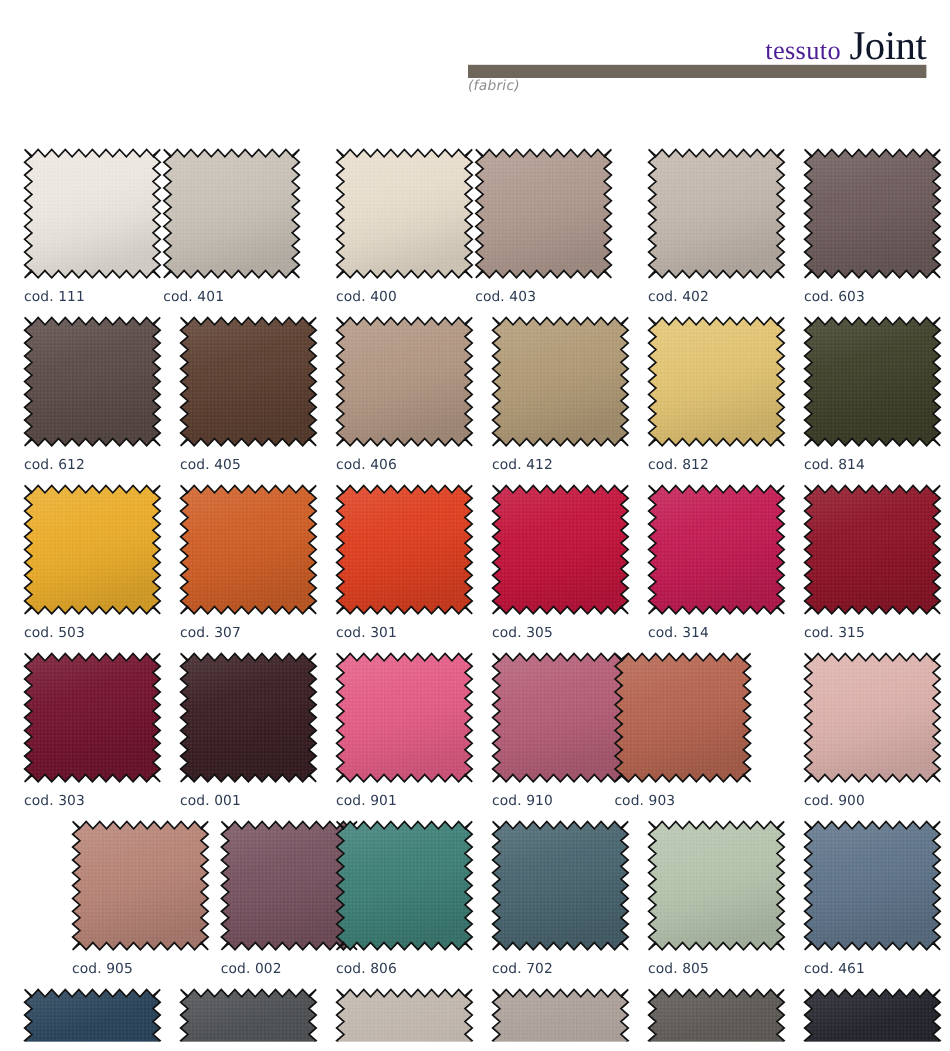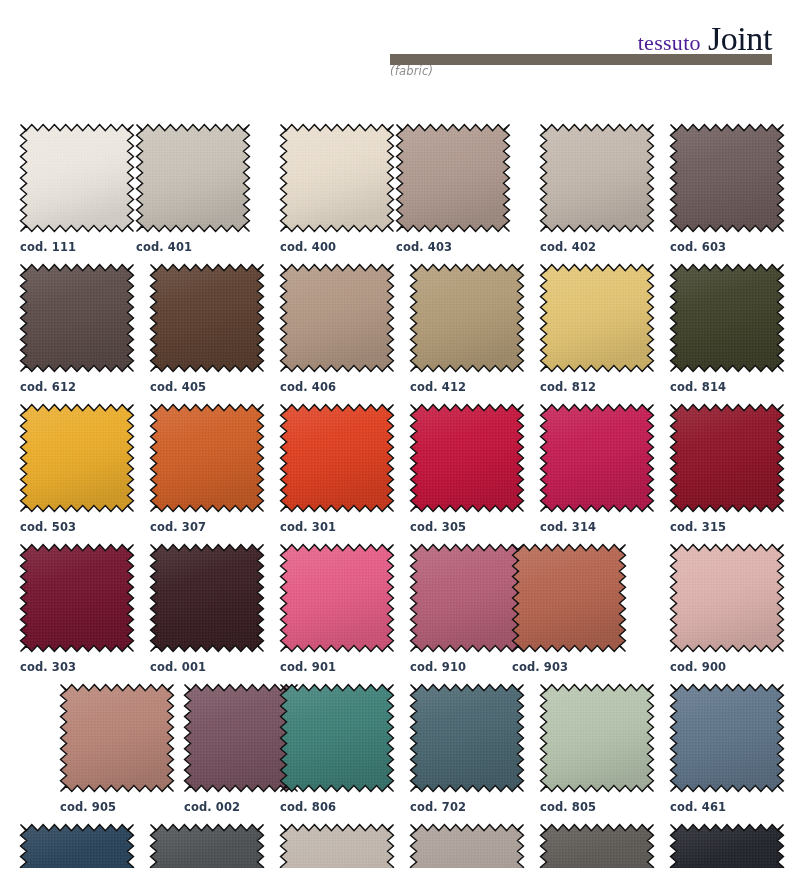--- a/index.html
+++ b/index.html
@@ -79,21 +79,20 @@
   .swatch-grid {
     position: absolute;
     left: 0;
     top: 122px;
     width: 792px;
   }
   .swatch-row {
     position: relative;
     height: 140px;
     width: 792px;
-    font-weight: bold;
   }
   .swatch-cell {
     position: absolute;
     top: 0;
     width: 130px;
     height: 140px;
   }
   .swatch-figure {
     position: relative;
     width: 118px;

